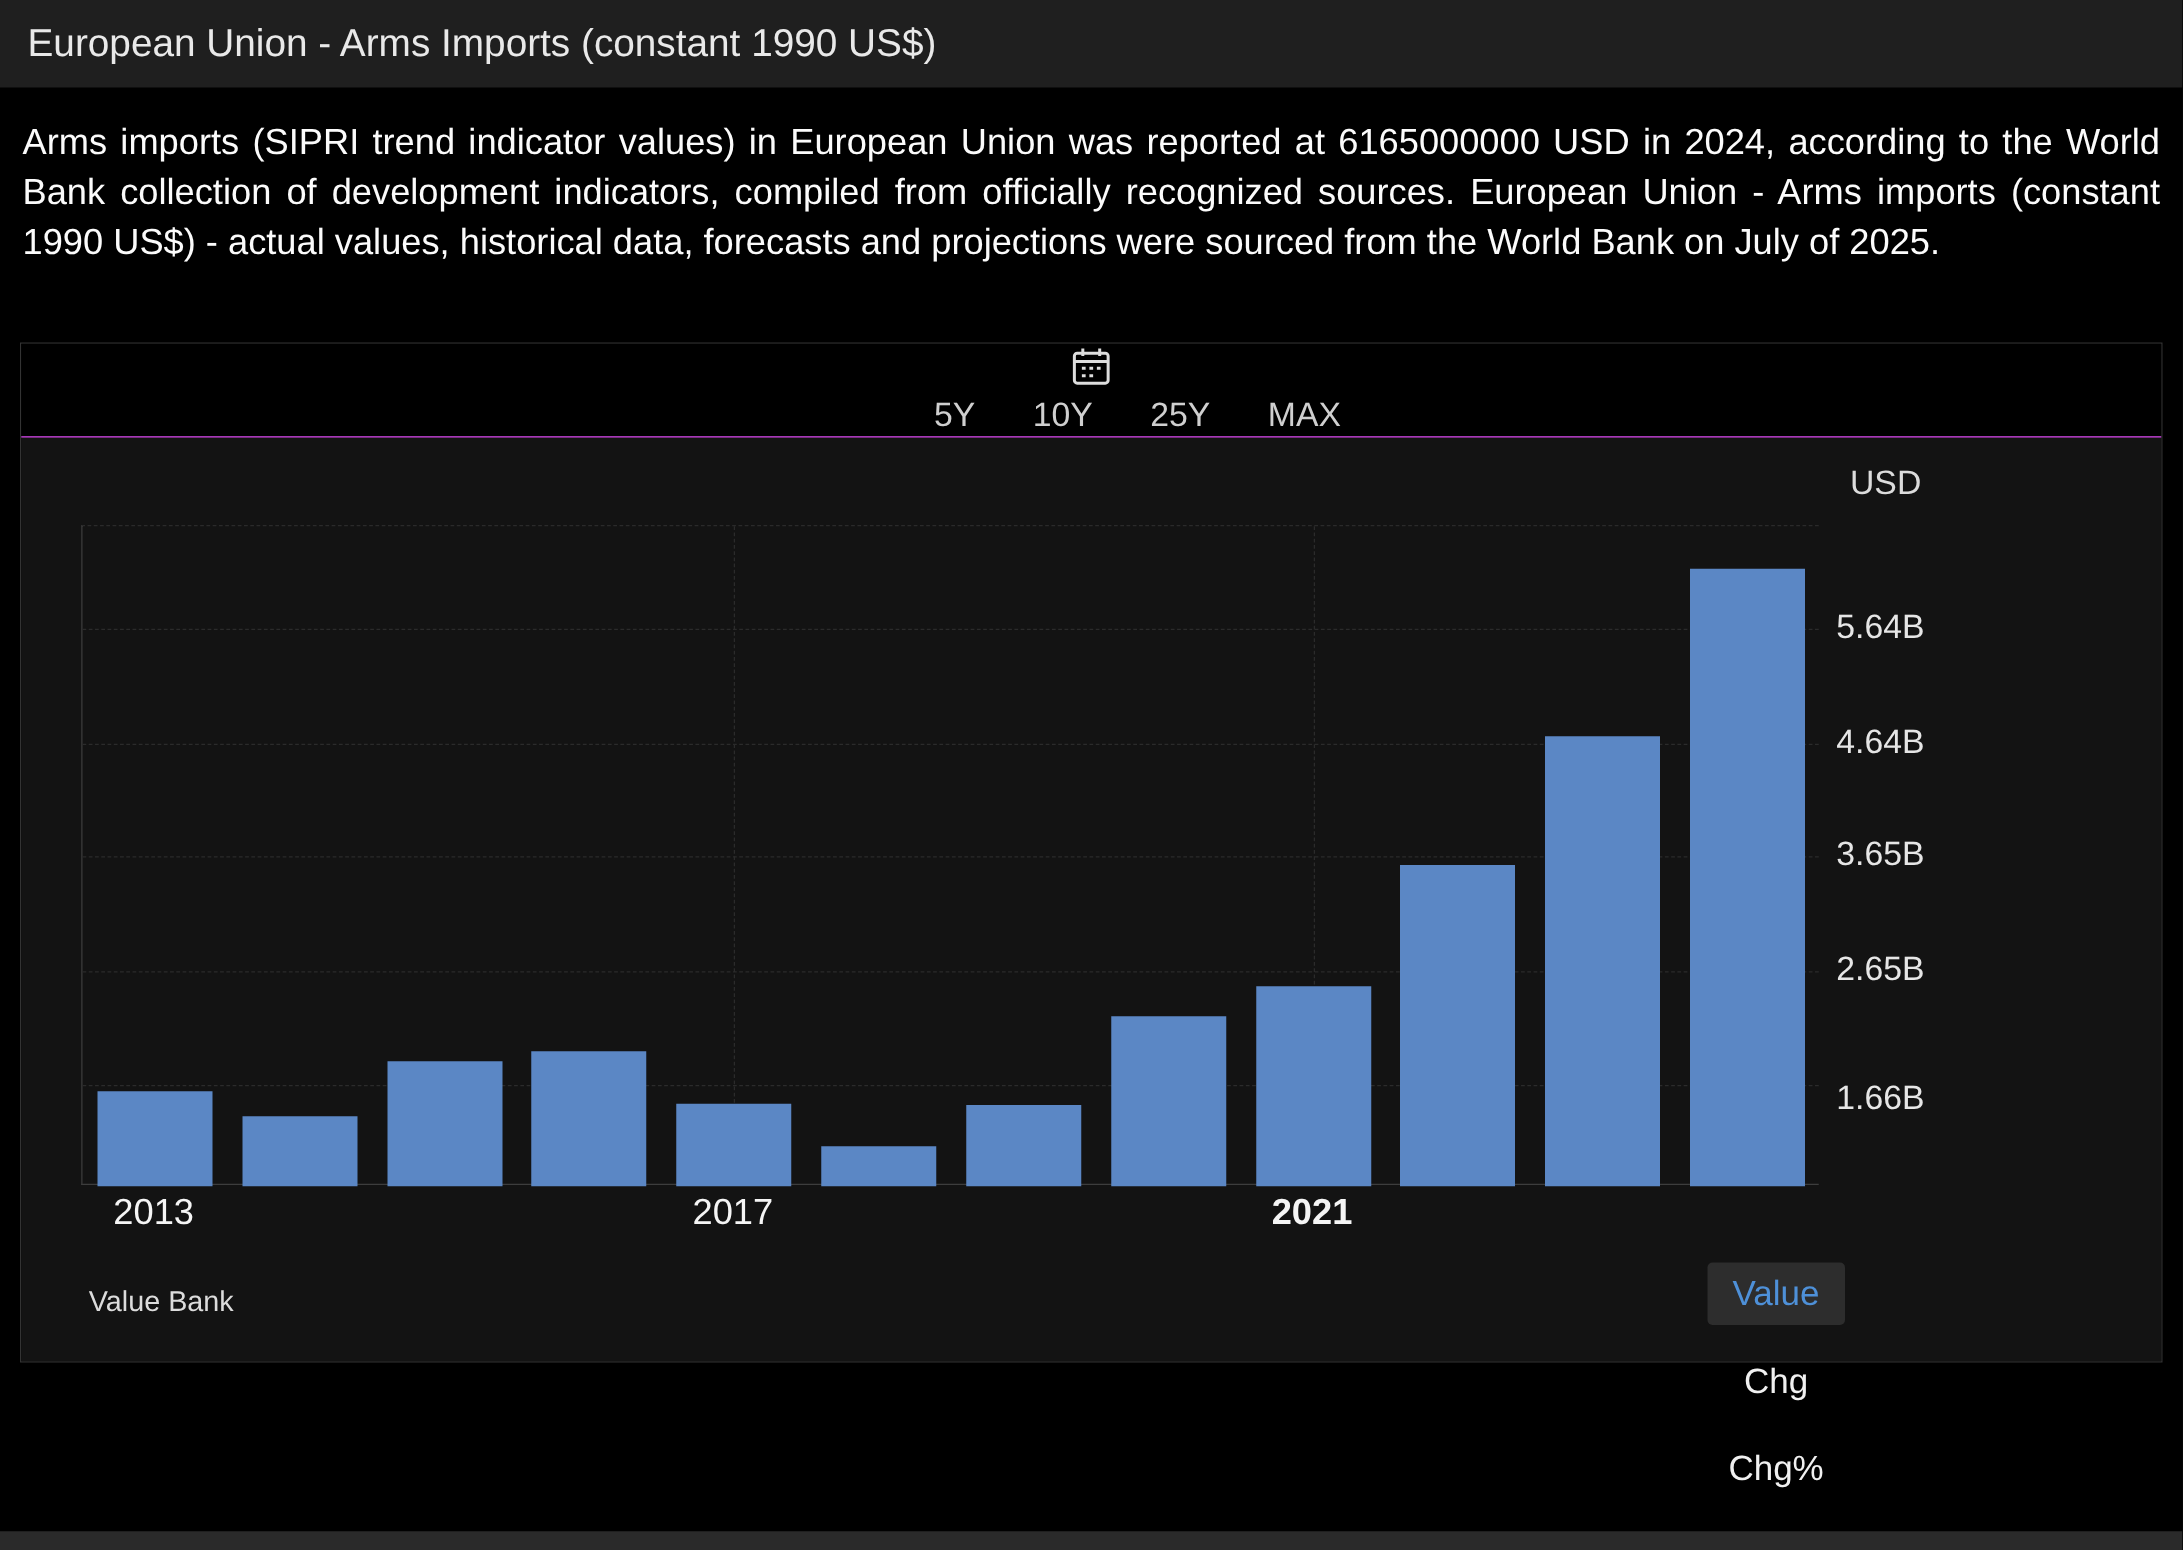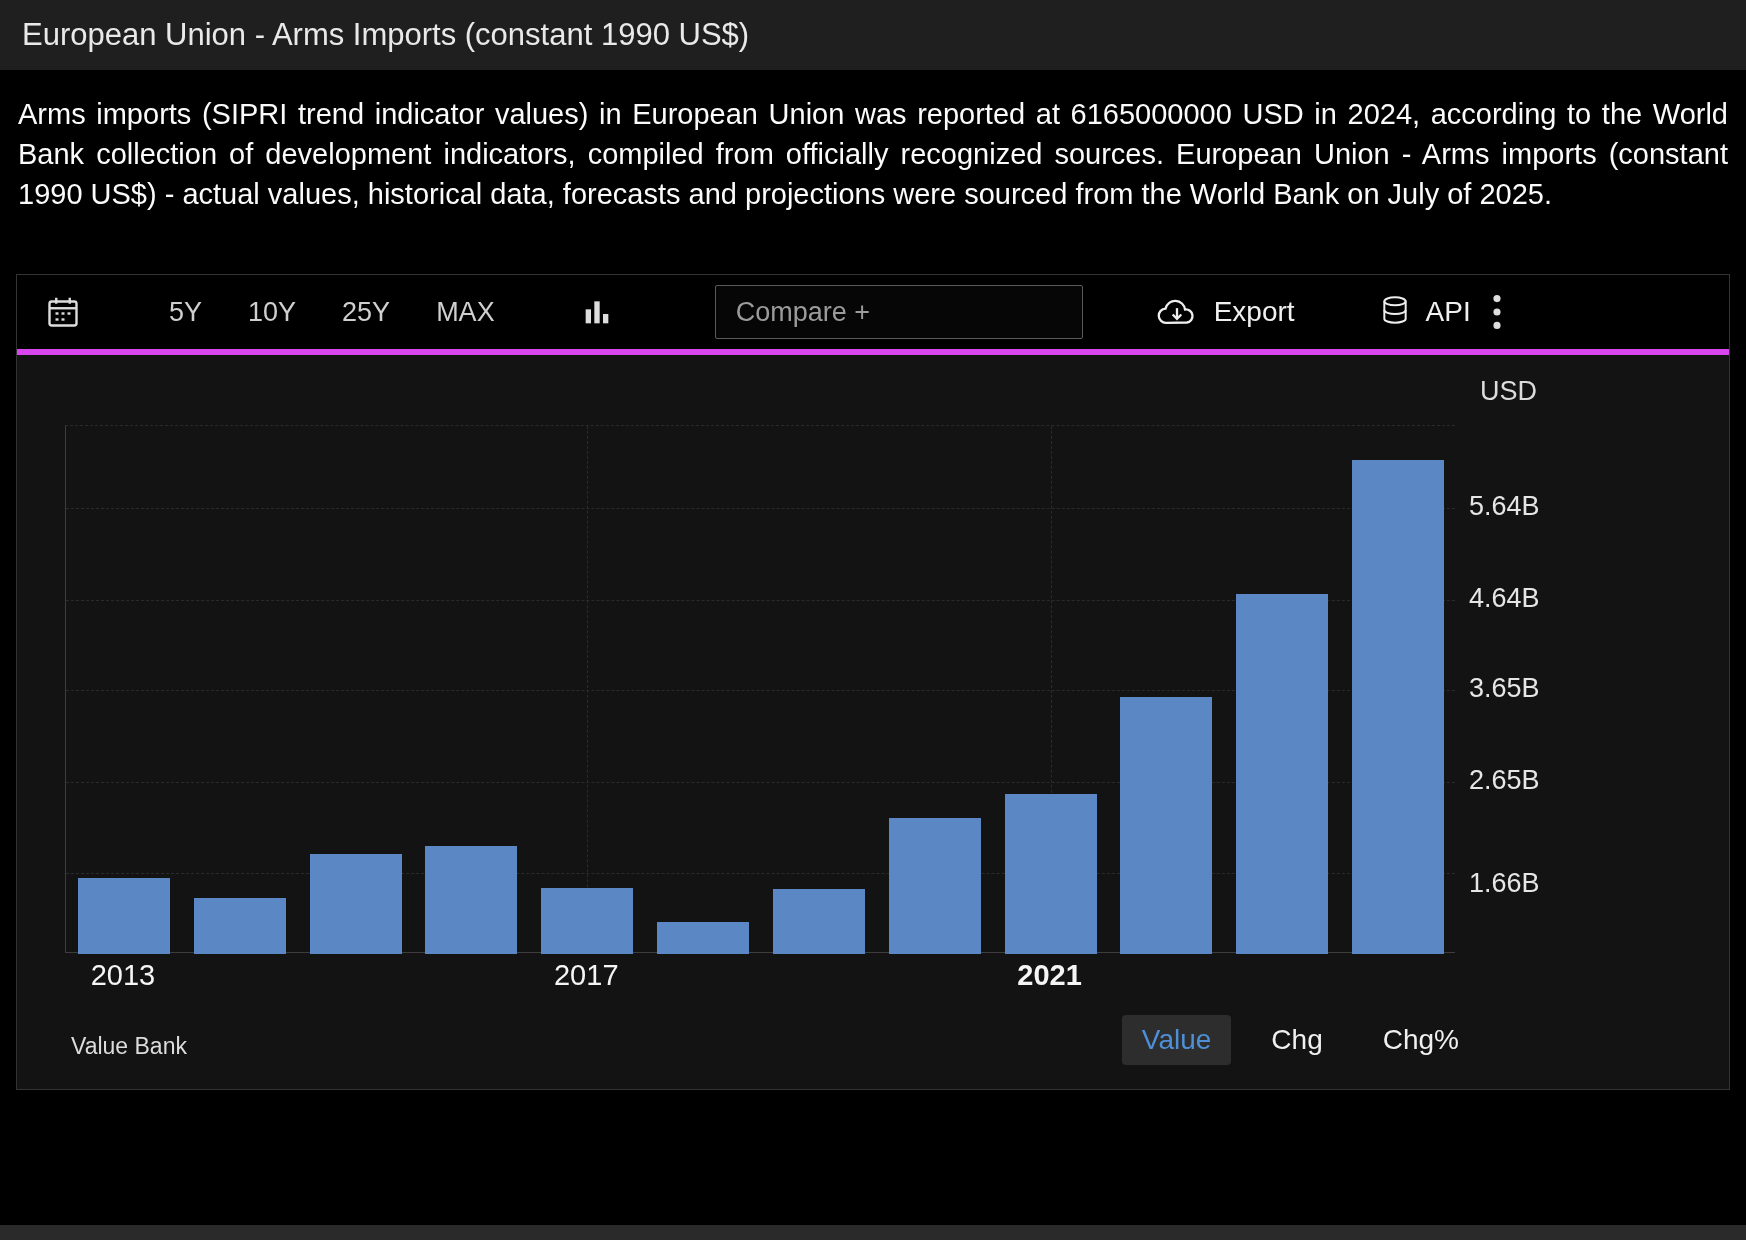--- a/index.html
+++ b/index.html
@@ -11,50 +11,50 @@
   .header {
     height:70px; background:#1f1f1f; display:flex; align-items:center; padding:0 22px;
   }
   .header .title { font-size:31px; color:#e9e9e9; font-weight:400; }
   .description {
     padding:24px 18px 20px; min-height:204px;
     font-size:29px; line-height:40px; color:#fbfbfb; text-align:justify;
   }
   .panel { margin:0 16px; border:1px solid #333; background:#000; }
   .toolbar {
-    height:74px; display:flex; align-items:center; padding:0 28px; background:#000;
+    height:74px; display:flex; align-items:center; padding:0 28px; background:#000;flex-direction:column;
   }
   .icon-btn { display:flex; align-items:center; justify-content:center; cursor:pointer; }
   .range-group { display:flex; margin-left:56px; }
   .range-btn { font-size:27px; color:#cfcfcf; padding:6px 14px; margin-left:18px; cursor:pointer; }
   .charttype-btn { margin-left:72px; }
   .compare-input {
     margin-left:102px; width:368px; height:54px; background:#060606;
     border:1px solid #5a5a5a; border-radius:2px; color:#ddd;
     font-size:27px; padding:0 20px; font-family:"Liberation Sans", sans-serif; outline:none;
   }
   .compare-input::placeholder { color:#9b9b9b; }
   .tool-action { display:flex; align-items:center; gap:15px; cursor:pointer; }
   .export-btn { margin-left:72px; }
   .api-btn { margin-left:84px; }
   .tool-action .lbl { font-size:28px; color:#f0f0f0; }
   .kebab-btn { margin-left:auto; margin-right:198px; }
-  .chart-section { position:relative; height:740px; background:#131313; border-top:6px solid #d946ef; }
+  .chart-section { position:relative; height:740px; background:#131313; border-top:1px solid #d946ef; }
   .unit-label { position:absolute; top:21px; left:1463px; font-size:27px; color:#dcdcdc; }
   .plot {
     position:absolute; left:48px; top:70px; width:1390px; height:528px;
     border-left:1px solid #3d3d3d; border-bottom:1px solid #3d3d3d; border-top:1px dashed #2a2a2a;
   }
   .gridline-h { position:absolute; left:0; width:100%; height:0; border-top:1px dashed #2b2b2b; }
   .gridline-v { position:absolute; top:0; height:100%; width:0; border-left:1px dashed #2b2b2b; }
   .bar { position:absolute; cursor:pointer; }
   .y-tick { position:absolute; left:1452px; font-size:27px; color:#e6e6e6; }
   .x-label { position:absolute; top:604px; transform:translateX(-50%); font-size:29px; color:#f5f5f5; }
   .source-label { position:absolute; left:54px; top:678px; font-size:23px; color:#dcdcdc; }
-  .mode-group { position:absolute; right:250px; top:660px; display:flex; align-items:center; gap:20px; }
+  .mode-group { position:absolute; right:250px; top:660px; display:flex; align-items:center; gap:20px;flex-direction:column; }
   .mode-btn { font-size:28px; color:#f0f0f0; padding:9px 20px; cursor:pointer; border-radius:4px; }
   .mode-btn.active { background:#2d2d2d; color:#4e90d8; }
   .footer-strip { position:absolute; left:0; bottom:0; width:100%; height:15px; background:#2a2a2a; }
   svg { display:block; }
 </style>
 </head>
 <body>
 
 <div class="header">
   <div class="title">European Union - Arms Imports (constant 1990 US$)</div>

